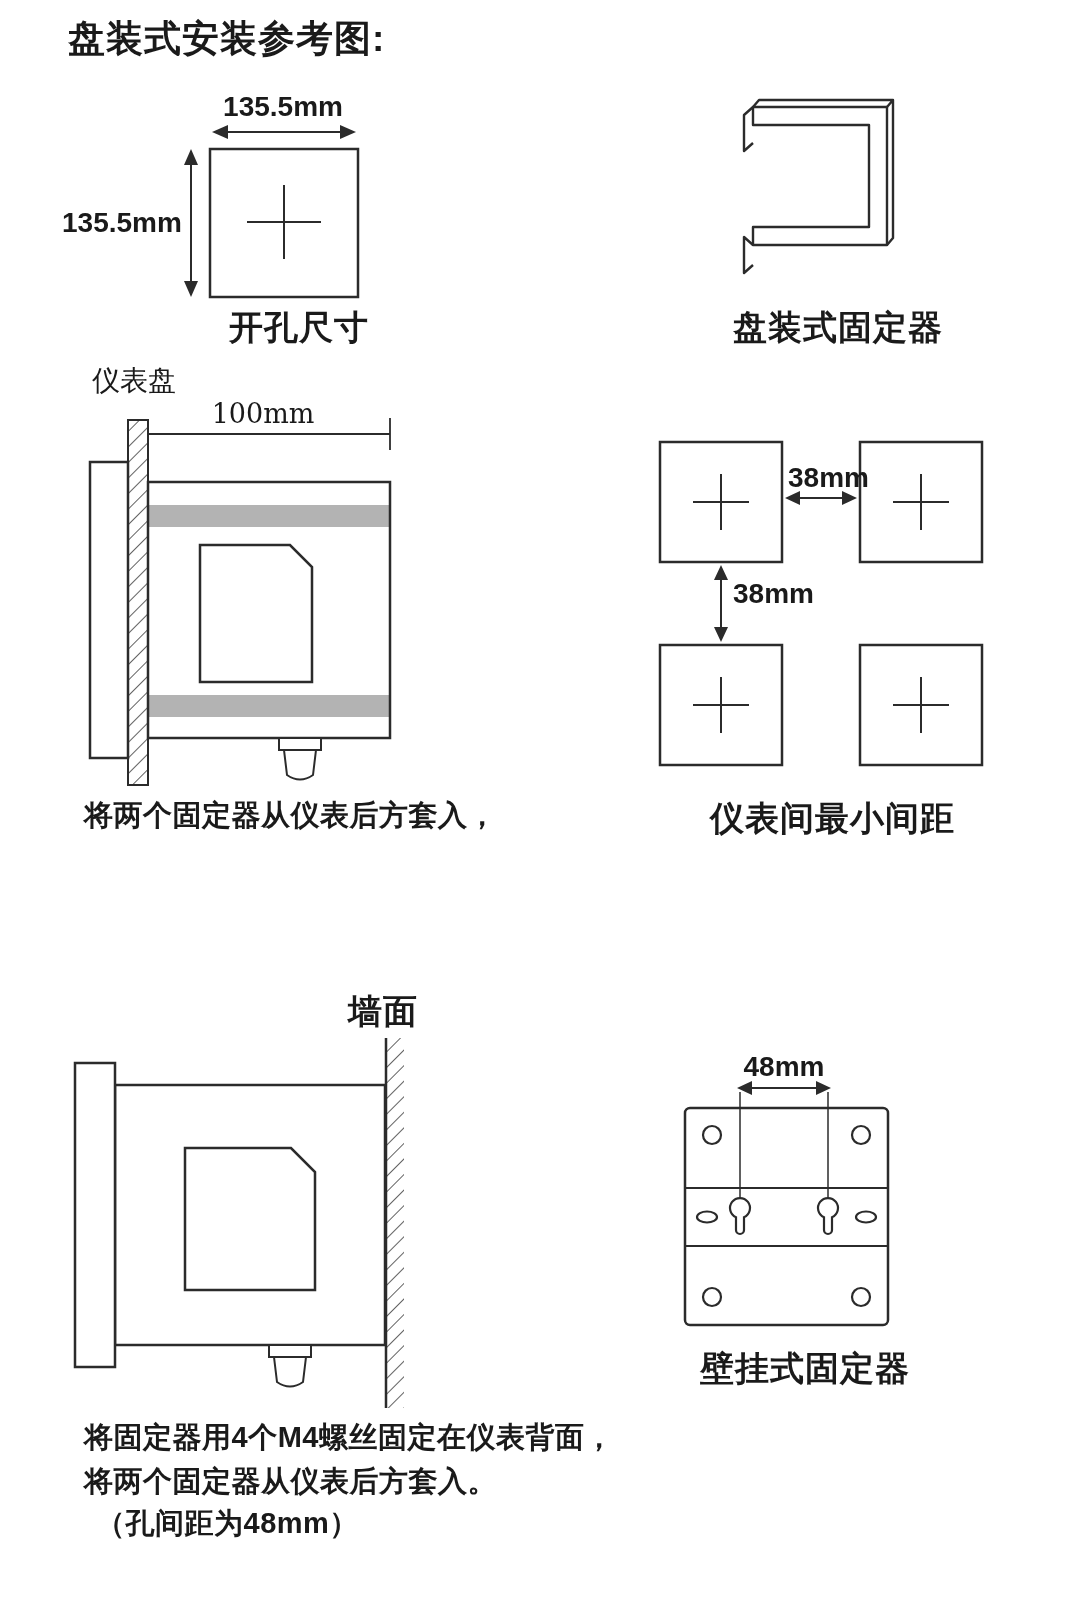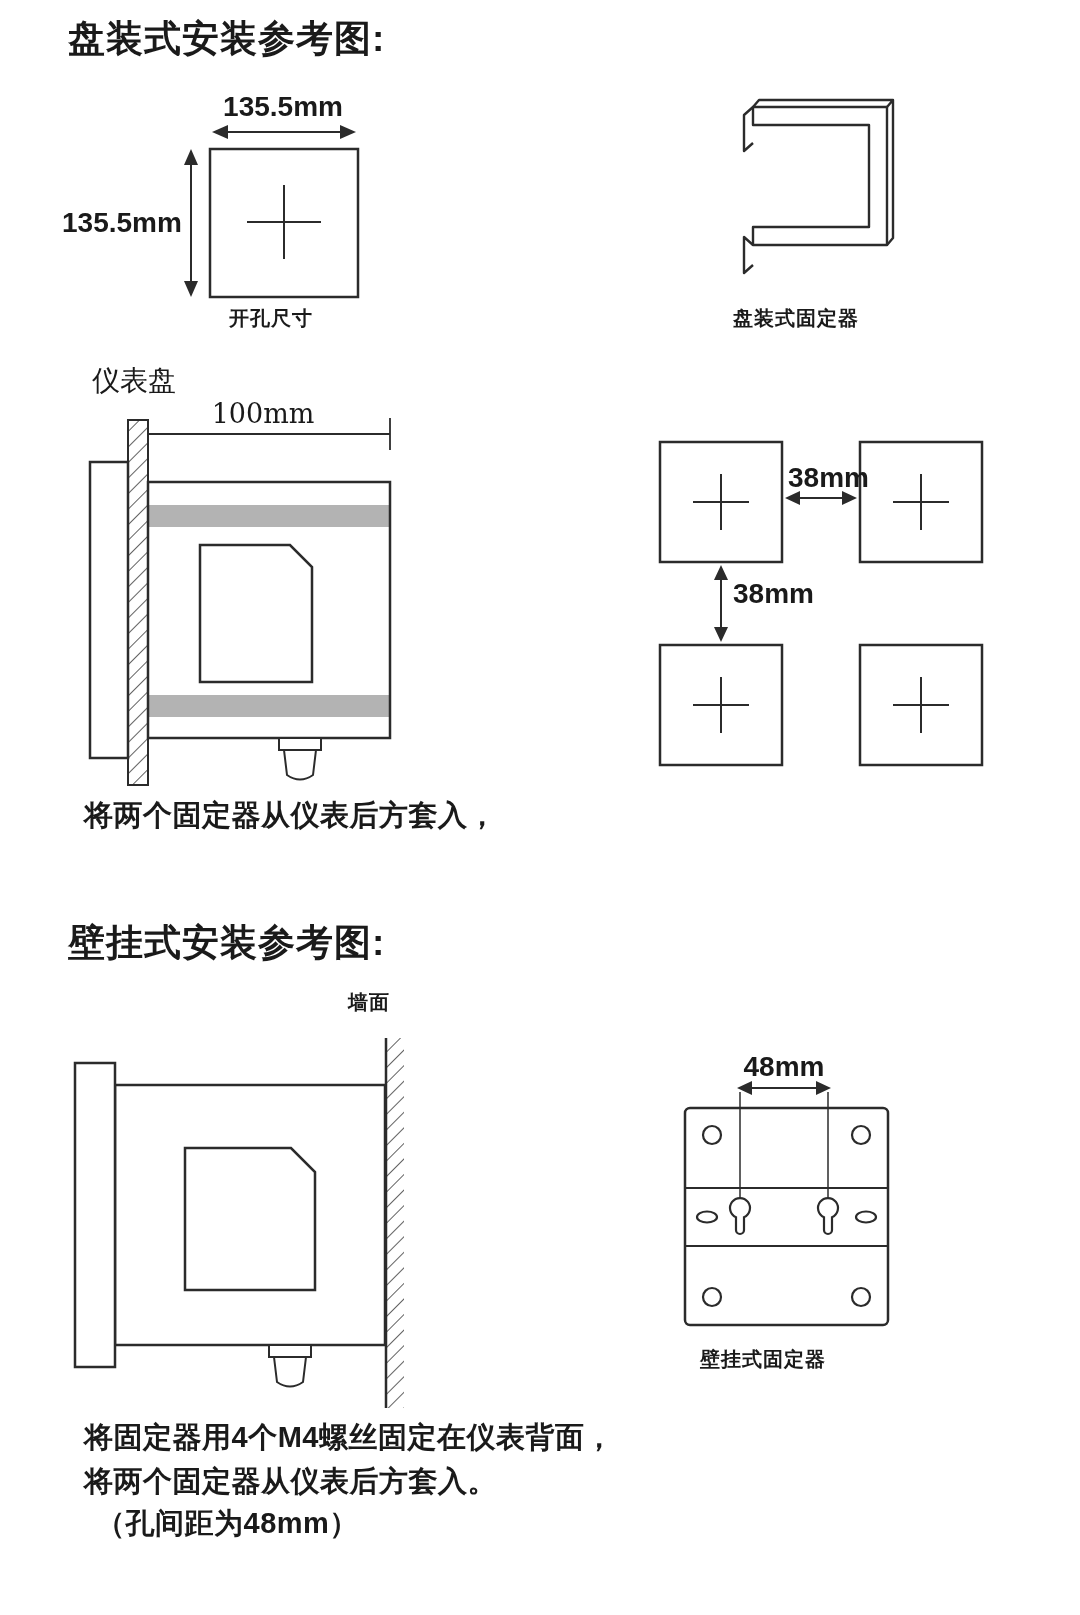--- a/index.html
+++ b/index.html
@@ -1,21 +1,21 @@
 <!DOCTYPE html>
 <html><head>
 <meta charset="utf-8">
 <style>
   * { margin:0; padding:0; box-sizing:border-box; }
   html,body { background:#ffffff; }
   body { font-family:"Liberation Sans", sans-serif; color:#1a1a1a; }
   .page { position:relative; width:1080px; height:1615px; background:#ffffff; overflow:hidden; }
   .abs { position:absolute; }
   .title { font-size:37px; font-weight:700; letter-spacing:1px; }
-  .caption { font-size:20px; font-weight:700; letter-spacing:1px; }
+  .caption { font-size:34px; font-weight:700; letter-spacing:1px; }
   .label-light { font-size:28px; font-weight:400; font-family:"DejaVu Serif", serif;text-align:right; }
   .body-text { font-size:29px; font-weight:700; letter-spacing:0.5px;margin-left:16px; }
   svg { overflow:visible; }
   text.dim { font-family:"Liberation Sans", sans-serif; font-size:28px; font-weight:600; fill:#1a1a1a; }
   text.dim.serif { font-family:"DejaVu Serif", serif; font-weight:400; font-size:27px; }
 </style>
 </head>
 <body>
 
 <div class="page">
@@ -104,22 +104,22 @@
       <polygon points="145,68 160,61 160,75" stroke="none"></polygon>
       <polygon points="217,68 202,61 202,75" stroke="none"></polygon>
     </g>
     <text x="93" y="173" class="dim">38mm</text>
     <g stroke="#2b2b2b" fill="#2b2b2b">
       <line x1="81" y1="138" x2="81" y2="209" stroke-width="2"></line>
       <polygon points="81,135 74,150 88,150" stroke="none"></polygon>
       <polygon points="81,212 74,197 88,197" stroke="none"></polygon>
     </g>
   </svg>
+  <div class="abs caption" style="left:710px; top:796px;">仪表间最小间距</div>
 
-  <div class="abs title" style="left:68px; top:918px;">壁挂式安装参考图:</div>
 
   <div class="abs caption" style="left:348px; top:989px;">墙面</div>
 
   <svg class="abs" style="left:50px; top:1030px;" width="375" height="385" viewBox="0 0 375 385">
     <defs>
       <pattern id="hatchB" patternUnits="userSpaceOnUse" width="11" height="11" patternTransform="rotate(45)">
         <line x1="0" y1="0" x2="0" y2="11" stroke="#3a3a3a" stroke-width="1.6"></line>
       </pattern>
     </defs>
     <rect x="336" y="8" width="18" height="370" fill="url(#hatchB)"></rect>

